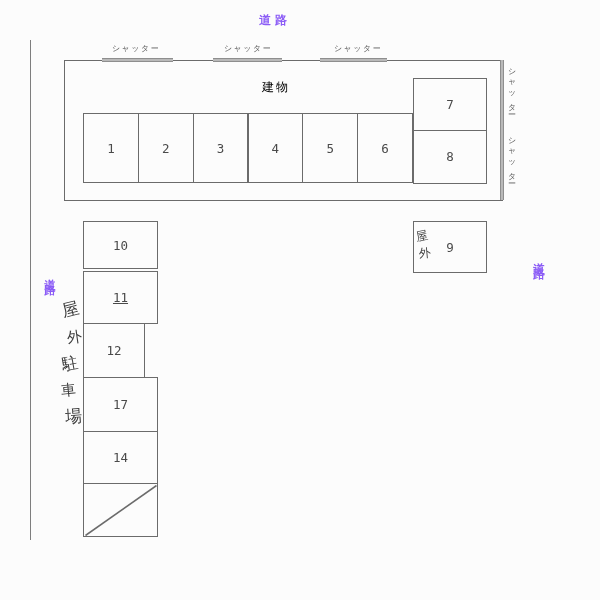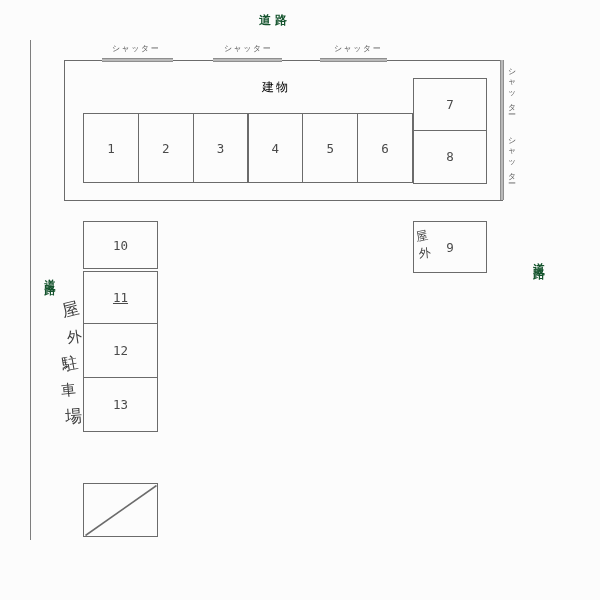--- a/index.html
+++ b/index.html
@@ -48,21 +48,21 @@
   .shutter-label{
     position:absolute;top:43px;transform:translateX(-50%);
     font-size:8px;letter-spacing:1.5px;color:#575757;white-space:nowrap;
   }
   .vtext{
     writing-mode:vertical-rl;text-orientation:upright;white-space:nowrap;
   }
   .shutter-label-v{
     position:absolute;left:505px;font-size:8px;letter-spacing:2.5px;color:#575757;
   }
-  .road-label{font-size:12px;font-weight:600;color:#14532d;}
+  .road-label{font-size:12px;font-weight:600;color:#8b5cf6;}
   .road-top{left:252px;top:12px;width:46px;text-align:center;letter-spacing:4px;}
   .road-left{left:42px;top:270px;letter-spacing:5px;font-size:11.5px;}
   .road-right{left:530px;top:252px;letter-spacing:6px;}
   .road-line-left{
     position:absolute;left:29.5px;top:40px;width:1.6px;height:500px;background:#7e7e7e;
   }
   
   .hw{
     position:absolute;color:#3d3d3d;font-weight:500;
     font-family:"DejaVu Sans", sans-serif;
@@ -113,22 +113,23 @@
 
   <div class="box" style="left:413px;top:78px;width:74px;height:53px;">7</div>
   <div class="box" style="left:413px;top:129.6px;width:74px;height:54px;">8</div>
 
   <div class="box" style="left:413px;top:221px;width:74px;height:52px;">9</div>
   <span class="hw hw9-c0">屋</span>
   <span class="hw hw9-c1">外</span>
 
   <div class="box" style="left:83px;top:221px;width:75px;height:48px;">10</div>
   <div class="box" style="left:83px;top:271.2px;width:75px;height:52.8px;text-decoration:underline;">11</div>
-  <div class="box" style="left:83px;top:322.6px;width:75px;height:55.4px;">12</div>
-  <div class="box" style="left:83px;top:376.6px;width:75px;height:55.4px;">13</div>
+  <div class="box" style="left:83px;top:322.6px;width:62px;height:55.4px;">12</div>
+  <div class="box" style="left:83px;top:376.6px;width:75px;height:55.4px;">17</div>
+  <div class="box" style="left:83px;top:430.6px;width:75px;height:53.8px;">14</div>
 
   <div class="box" style="left:83px;top:483px;width:75px;height:54px;">
     <svg class="diag-svg" width="72" height="51" viewBox="0 0 72 51">
       <line x1="0.5" y1="50.5" x2="71.5" y2="0.5" stroke="#6b6b6b" stroke-width="1.6"></line>
     </svg>
   </div>
 
   <span class="hw hw-c0">屋</span>
   <span class="hw hw-c1">外</span>
   <span class="hw hw-c2">駐</span>

